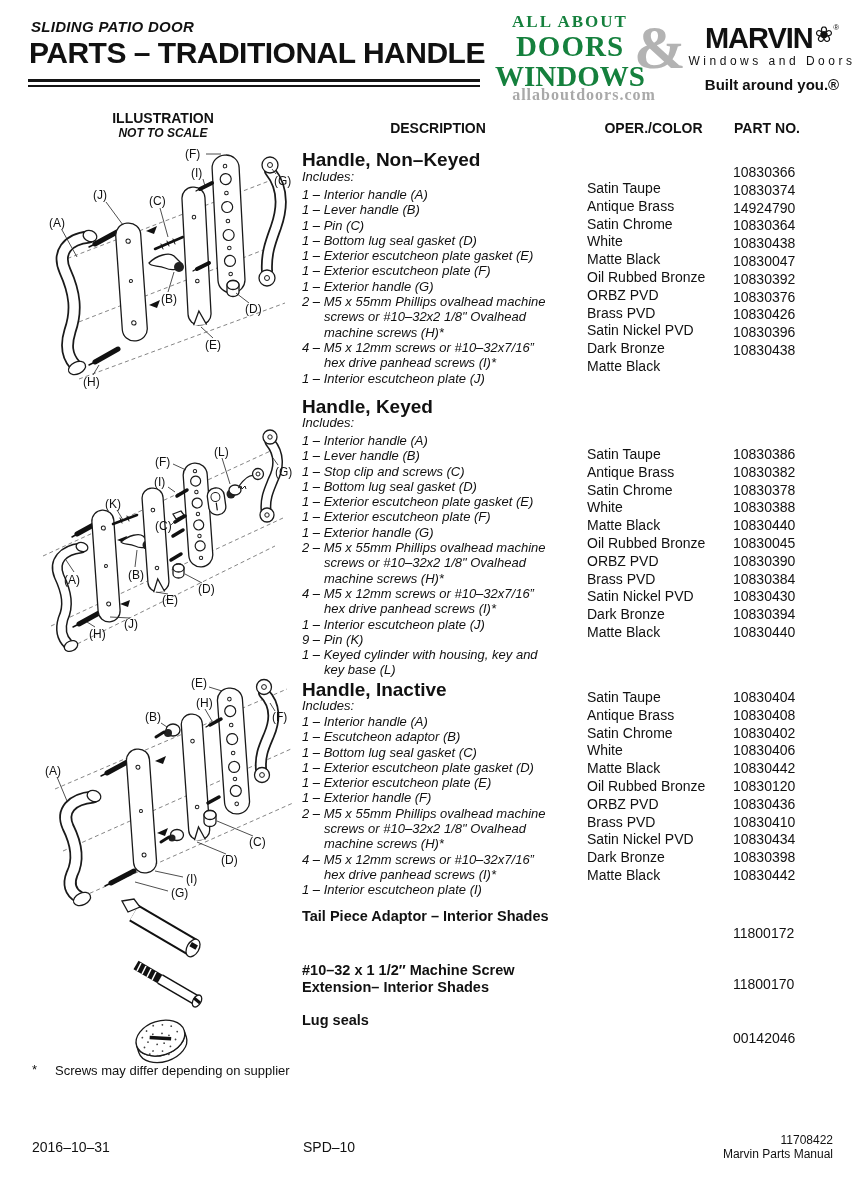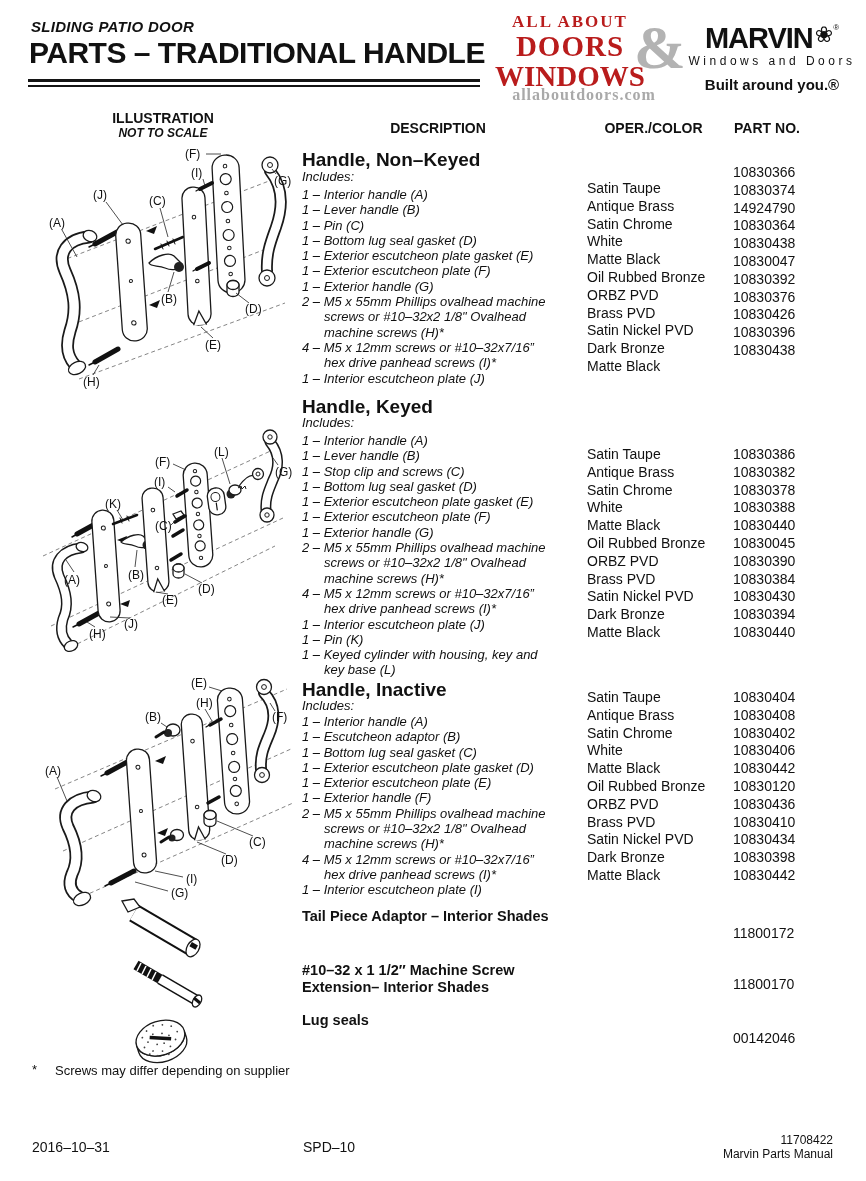--- a/index.html
+++ b/index.html
@@ -3,21 +3,21 @@
 <meta charset="utf-8">
 <style>
   html,body{margin:0;padding:0;background:#e8e8e8;}
   .page{position:relative;width:866px;height:1181px;background:#fff;margin:0 auto;
         font-family:"Liberation Sans",sans-serif;color:#111;overflow:hidden;}
   .abs{position:absolute;}
   
   .doc-type{font-size:15px;font-weight:bold;font-style:italic;letter-spacing:.3px;}
   .page-title{font-size:30px;font-weight:bold;letter-spacing:-.5px;white-space:nowrap;}
   .title-rule{height:3px;border-top:3px solid #141414;border-bottom:2px solid #141414;}
-  .aadw{color:#b91c1c;font-family:"Liberation Serif",serif;font-weight:bold;text-align:center;line-height:1;}
+  .aadw{color:#15803d;font-family:"Liberation Serif",serif;font-weight:bold;text-align:center;line-height:1;}
   .aadw .l1{font-size:17px;letter-spacing:2px;}
   .aadw .l2{font-size:29px;letter-spacing:1px;margin-top:2px;}
   .aadw .l3{font-size:29px;letter-spacing:0px;margin-top:1px;}
   .aadw-amp{color:#b3b3b3;font-family:"Liberation Serif",serif;font-weight:bold;font-size:62px;line-height:1;}
   .aadw-url{color:#a9a9a9;font-family:"Liberation Serif",serif;font-weight:bold;font-size:16px;letter-spacing:1px;text-align:center;}
   .marvin{text-align:center;}
   .marvin-row{display:flex;align-items:flex-start;justify-content:center;}
   .marvin-name{font-size:29px;font-weight:bold;letter-spacing:-1px;line-height:1;}
   .marvin-flower{font-size:22px;line-height:1;margin-left:2px;}
   .marvin-reg{font-size:8px;line-height:1;}
@@ -128,21 +128,21 @@
     <div class="item">1 – Interior handle (A)</div>
     <div class="item">1 – Lever handle (B)</div>
     <div class="item">1 – Stop clip and screws (C)</div>
     <div class="item">1 – Bottom lug seal gasket (D)</div>
     <div class="item">1 – Exterior escutcheon plate gasket (E)</div>
     <div class="item">1 – Exterior escutcheon plate (F)</div>
     <div class="item">1 – Exterior handle (G)</div>
     <div class="item">2 – M5 x 55mm Phillips ovalhead machine screws or #10–32x2 1/8" Ovalhead machine screws (H)*</div>
     <div class="item">4 – M5 x 12mm screws or #10–32x7/16” hex drive panhead screws (I)*</div>
     <div class="item">1 – Interior escutcheon plate (J)</div>
-    <div class="item">1 – Pin (K)</div>
+    <div class="item">9 – Pin (K)</div>
     <div class="item">1 – Keyed cylinder with housing, key and key base (L)</div>
   </div>
   <div class="abs fin" style="left:587px;top:446px">
     <div>Satin Taupe</div>
     <div>Antique Brass</div>
     <div>Satin Chrome</div>
     <div>White</div>
     <div>Matte Black</div>
     <div>Oil Rubbed Bronze</div>
     <div>ORBZ PVD</div>

